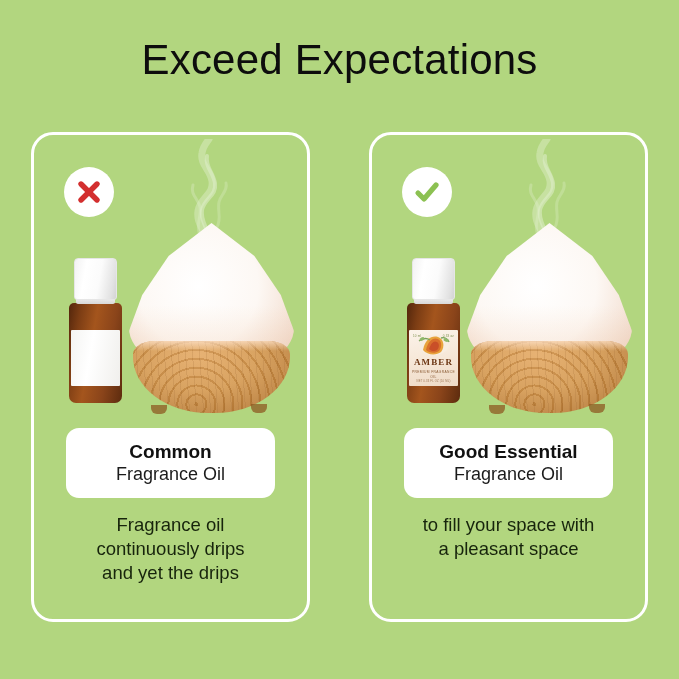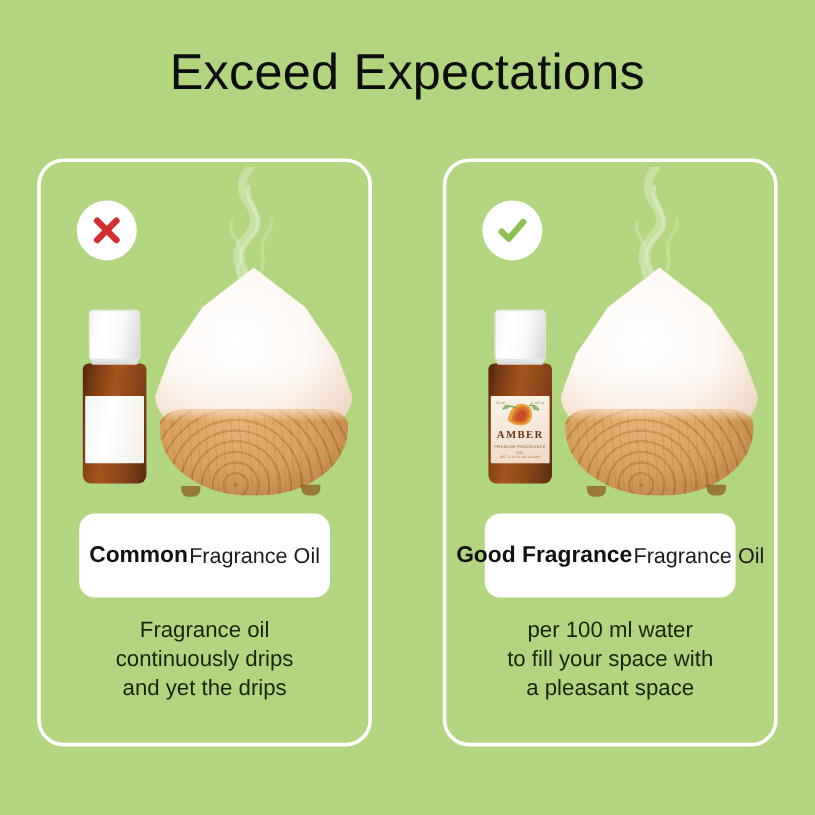--- a/index.html
+++ b/index.html
@@ -253,21 +253,21 @@
   
   .nameplate {
     position: absolute;
     left: 32px;
     top: 293px;
     width: 209px;
     height: 70px;
     background: #ffffff;
     border-radius: 13px;
     display: flex;
-    flex-direction: row;
+    flex-direction: column;
     align-items: center;
     justify-content: center;
     gap: 1px;
   }
   .nameplate-title {
     font-size: 19px;
     font-weight: 700;
     color: #111111;
     line-height: 1.15;
     white-space: nowrap;
@@ -395,24 +395,23 @@
             <div class="label-sub">PREMIUM FRAGRANCE OIL</div>
             <div class="label-sub2">NET 0.33 FL OZ (10 ML)</div>
           </div>
         </div>
         <div class="bottle-neck"></div>
         <div class="bottle-cap"></div>
       </div>
     </div>
 
     <div class="nameplate">
-      <div class="nameplate-title">Good Fragrance</div>
+      <div class="nameplate-title">Good Essential</div>
       <div class="nameplate-sub">Fragrance Oil</div>
     </div>
 
     <div class="desc">
-      <span>per 100 ml water</span>
       <span>to fill your space with</span>
       <span>a pleasant space</span>
     </div>
   </div>
 
 </div>
 
 </body></html>

